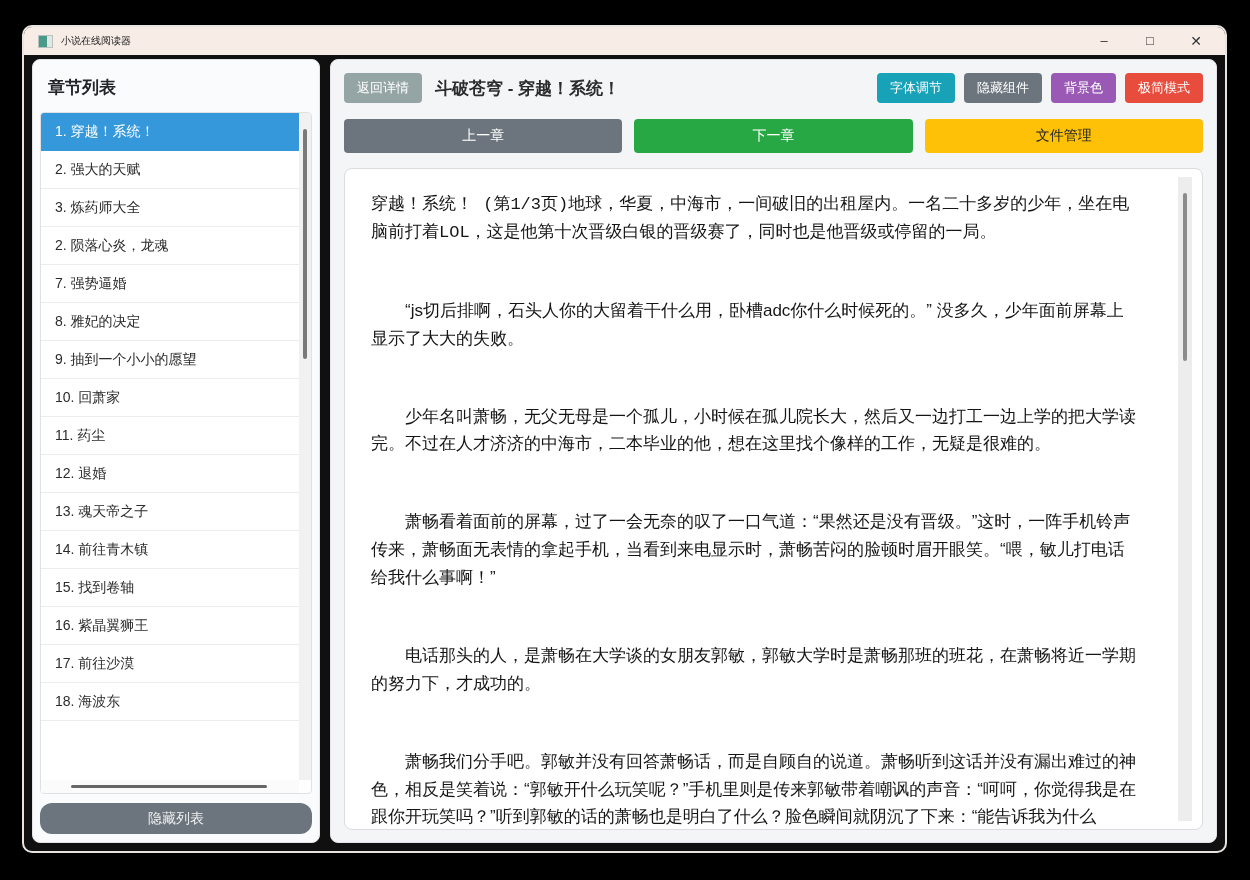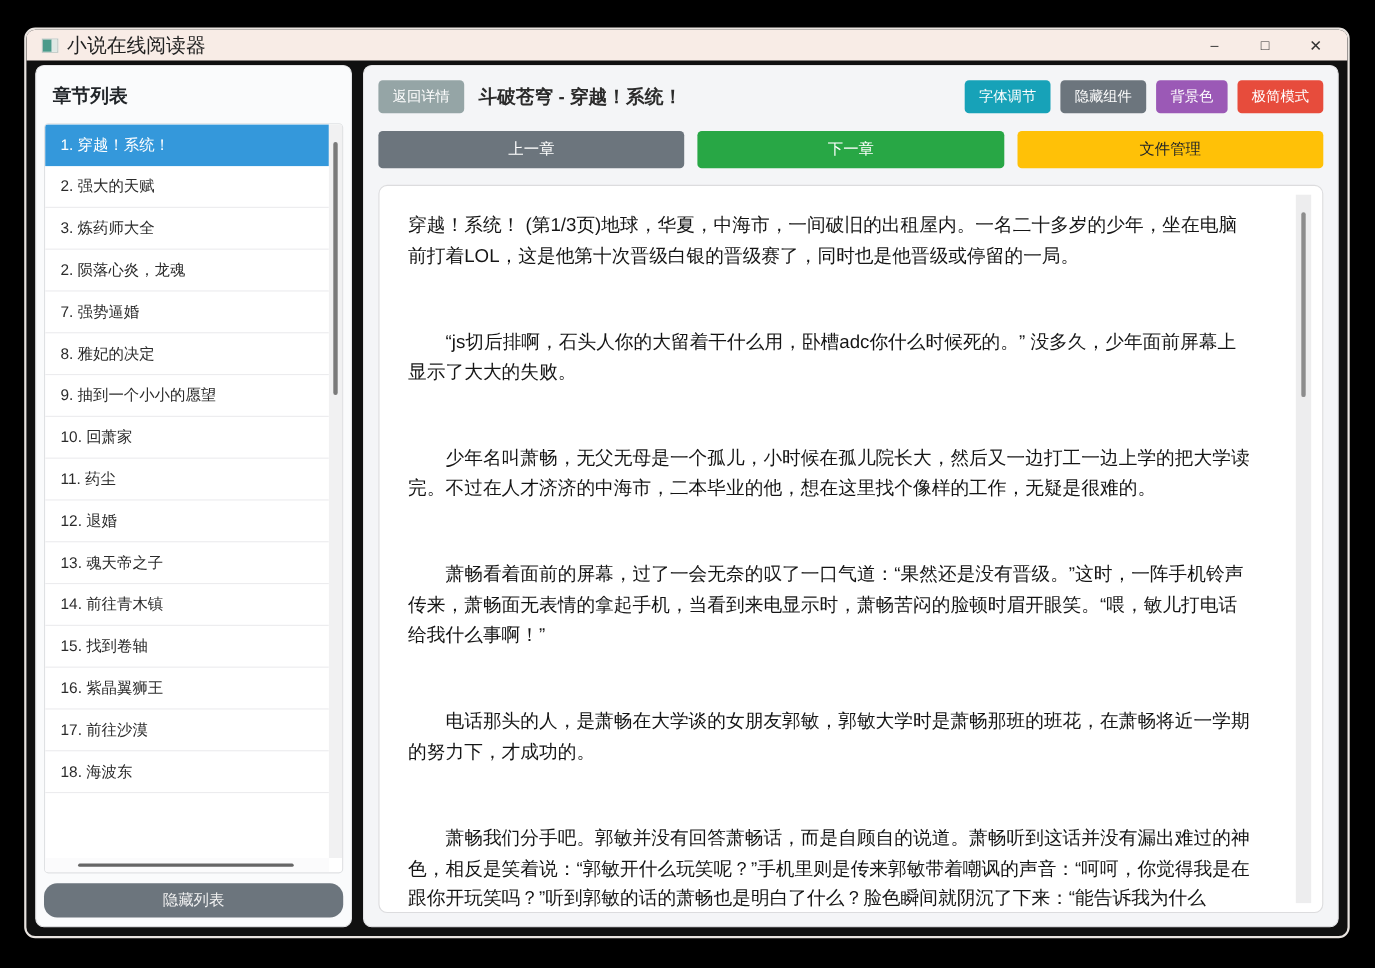--- a/index.html
+++ b/index.html
@@ -14,21 +14,21 @@
   }
   
   .titlebar{
     height:28px;background:var(--titlebar,#f8ece6);display:flex;align-items:center;
     padding:0 0 0 14px;flex:0 0 auto;
   }
   .app-icon{width:15px;height:13px;border:1px solid #b9c2bf;background:#fff;
     display:flex;margin-right:8px;box-sizing:border-box;}
   .app-icon .ic-l{flex:0 0 60%;background:#4a9a8a;}
   .app-icon .ic-r{flex:1;background:#dfe8e4;}
-  .win-title{font-size:18px;color:#222;}
+  .win-title{font-size:10px;color:#222;}
   .win-controls{margin-left:auto;display:flex;align-items:center;height:100%;}
   .winbtn{width:46px;text-align:center;font-size:13px;color:#333;cursor:default;line-height:28px;}
   .winbtn.close{font-size:14px;margin-right:6px;}
   
   .appbody{flex:1;display:flex;gap:10px;padding:4px 8px 8px 8px;box-sizing:border-box;min-height:0;}
   .panel{background:#fafbfc;border:1px solid #e4e4e6;border-radius:8px;box-sizing:border-box;}
   
   .sidebar{flex:0 0 288px;display:flex;flex-direction:column;padding:6px 7px 8px 7px;}
   .sidebar-header{font-size:17px;font-weight:bold;color:#212529;padding:10px 6px 13px 8px;}
   .chapter-list{
@@ -68,21 +68,21 @@
   .text-area{
     margin-top:15px;flex:1;position:relative;background:#fff;border:1px solid #dcdcde;
     border-radius:8px;overflow:hidden;min-height:0;
   }
   .text-content{
     position:absolute;left:0;top:0;right:0;bottom:0;
     padding:22px 66px 18px 26px;overflow:hidden;
     font-size:17px;line-height:1.64;color:#151515;
   }
   .text-content p{margin:0 0 50px 0;text-indent:2em;}
-  .text-content p:first-of-type{text-indent:0;}
+  .text-content p:first-of-type{text-indent:0;font-family:Liberation Mono, monospace;}
   .reader-vtrack{position:absolute;top:8px;bottom:8px;right:10px;width:14px;background:#ededee;}
   .reader-vtrack .thumb{position:absolute;left:5px;top:16px;width:4px;height:168px;background:#8c8c8c;border-radius:2px;}
 </style>
 </head>
 <body>
 
 <div class="window">
 
   <div class="titlebar">
     <span class="app-icon">

